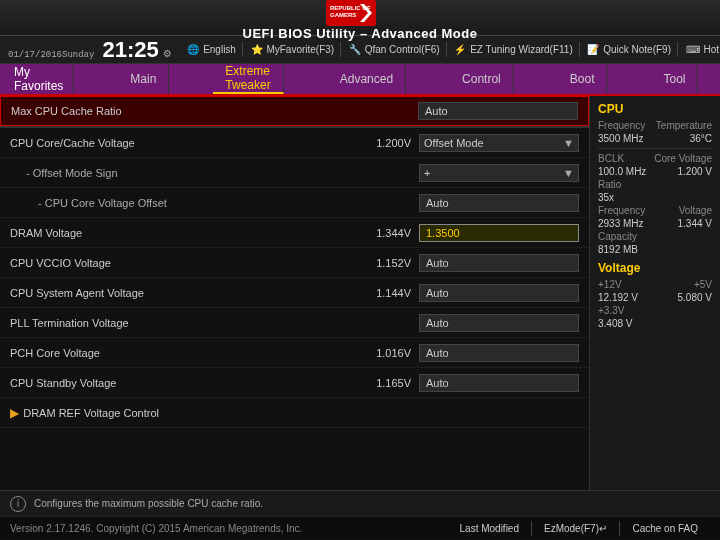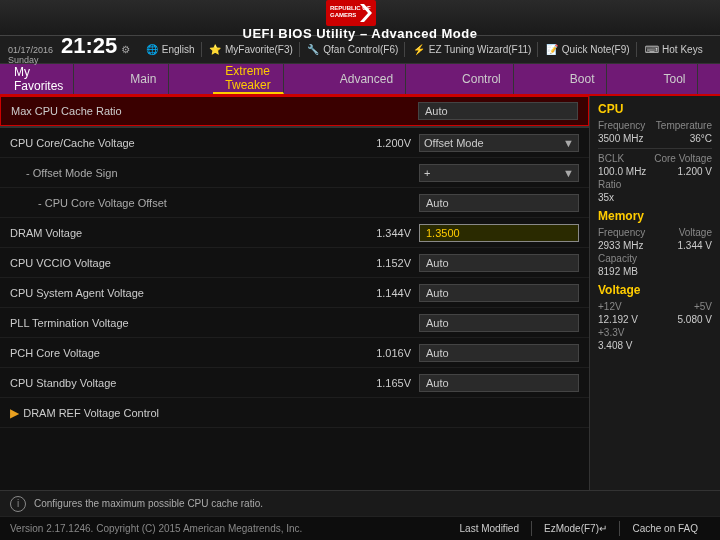--- a/index.html
+++ b/index.html
@@ -55,22 +55,23 @@
       font-size: 22px;
       color: #fff;
       font-weight: bold;
       line-height: 1;
       margin-right: 4px;
     }
     .toolbar-date {
       font-size: 9px;
       color: #aaa;
       display: flex;
-      flex-direction: column;
+      flex-direction: row;
       margin-right: 8px;
+      font-family: Liberation Mono, monospace;
     }
     .toolbar-item {
       display: flex;
       align-items: center;
       color: #ccc;
       font-size: 10px;
       padding: 2px 6px;
       border-right: 1px solid #444;
       white-space: nowrap;
       gap: 3px;
@@ -475,21 +476,20 @@
       <span class="hw-value">100.0 MHz</span>
       <span class="hw-value">1.200 V</span>
     </div>
     <div class="hw-row">
       <span class="hw-label">Ratio</span>
     </div>
     <div class="hw-row">
       <span class="hw-value">35x</span>
     </div>
 
-    <div class="hw-section-title">Memory</div>
 
     <div class="hw-row">
       <span class="hw-label">Frequency</span>
       <span class="hw-label">Voltage</span>
     </div>
     <div class="hw-row">
       <span class="hw-value">2933 MHz</span>
       <span class="hw-value">1.344 V</span>
     </div>
     <div class="hw-row">

